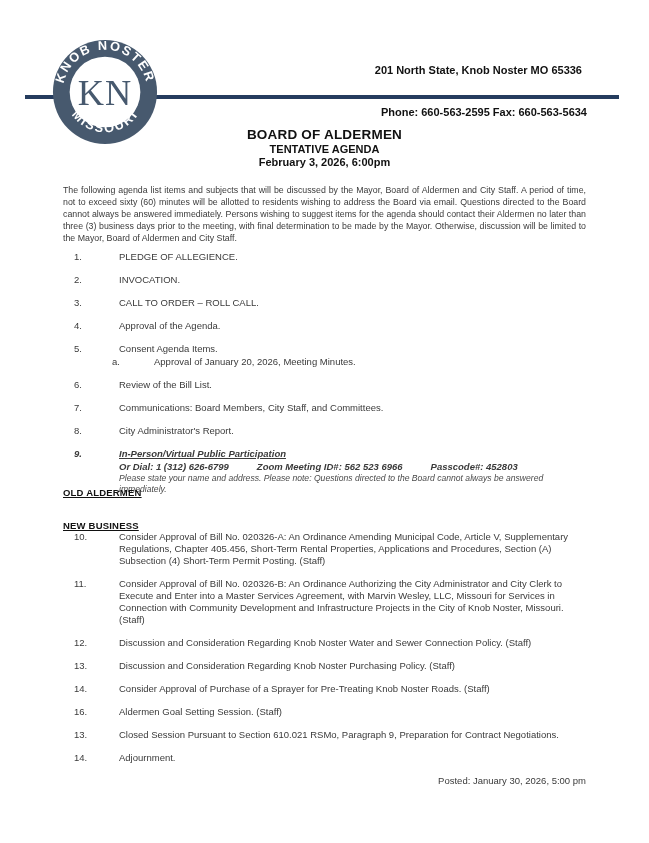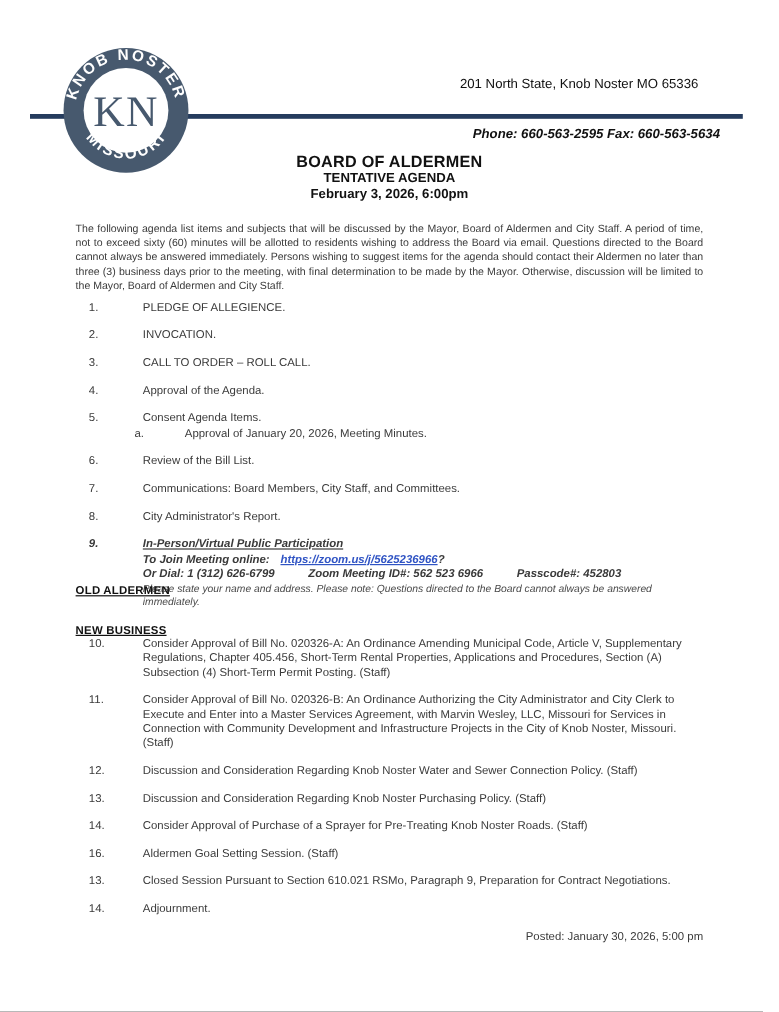--- a/index.html
+++ b/index.html
@@ -4,22 +4,22 @@
 <style>
   html,body{margin:0;padding:0;background:#888;}
   .page{
     position:relative;width:649px;height:843px;background:#ffffff;
     font-family:"Liberation Sans", sans-serif;color:#2e2e2e;overflow:hidden;
     margin:0 auto;
   }
   
   .rule{position:absolute;left:25px;top:95px;width:594px;height:4px;background:var(--navy-line,#253C5E);}
   .logo-wrap{position:absolute;left:51px;top:38px;width:108px;height:108px;z-index:2;}
-  .hdr-address{position:absolute;top:64px;right:67px;font-size:11px;font-weight:normal;color:#111;}
-  .hdr-phone{position:absolute;top:106px;right:49px;font-size:11px;font-weight:bold;color:#111;font-style:italic;}
+  .hdr-address{position:absolute;top:64px;right:67px;font-size:11px;font-weight:bold;color:#111;}
+  .hdr-phone{position:absolute;top:106px;right:62px;font-size:11px;font-weight:bold;color:#111;}
   
   .title-block{position:absolute;top:127px;left:0;width:100%;text-align:center;color:#111;}
   .title-1{font-size:13.5px;font-weight:bold;letter-spacing:.2px;}
   .title-2{font-size:11px;font-weight:bold;margin-top:1px;}
   .title-3{font-size:11px;font-weight:bold;margin-top:1px;}
   
   .flow-a{position:absolute;left:63px;top:184px;width:523px;}
   .flow-b{position:absolute;left:63px;top:487px;width:523px;}
   .intro{font-size:8.8px;line-height:12px;text-align:justify;color:#3a3a3a;margin-bottom:7px;}
   .item-block{margin-bottom:11px;}
@@ -137,23 +137,20 @@
           </div>
         </div>
       </div>
 
     <div class="item-block">
       <div class="agenda-row">
         <span class="num p-num">9.</span>
         <div class="txt">
           <div class="p-head">In-Person/Virtual Public Participation</div>
           <div class="p-line">
-            <span class="p-label">To Join Meeting online:</span><a class="p-link">https://zoom.us/j/5625236966</a><span class="p-qmark">?</span>
-          </div>
-          <div class="p-line">
             <span class="dial">Or Dial: 1 (312) 626-6799</span><span class="dial">Zoom Meeting ID#:  562 523 6966</span><span>Passcode#:  452803</span>
           </div>
           <div class="p-note">Please state your name and address.  Please note: Questions directed to the Board cannot always be answered immediately.</div>
         </div>
       </div>
     </div>
   </div>
 
   <div class="flow-b">
     <div class="sec-head sec-old">OLD ALDERMEN</div>

